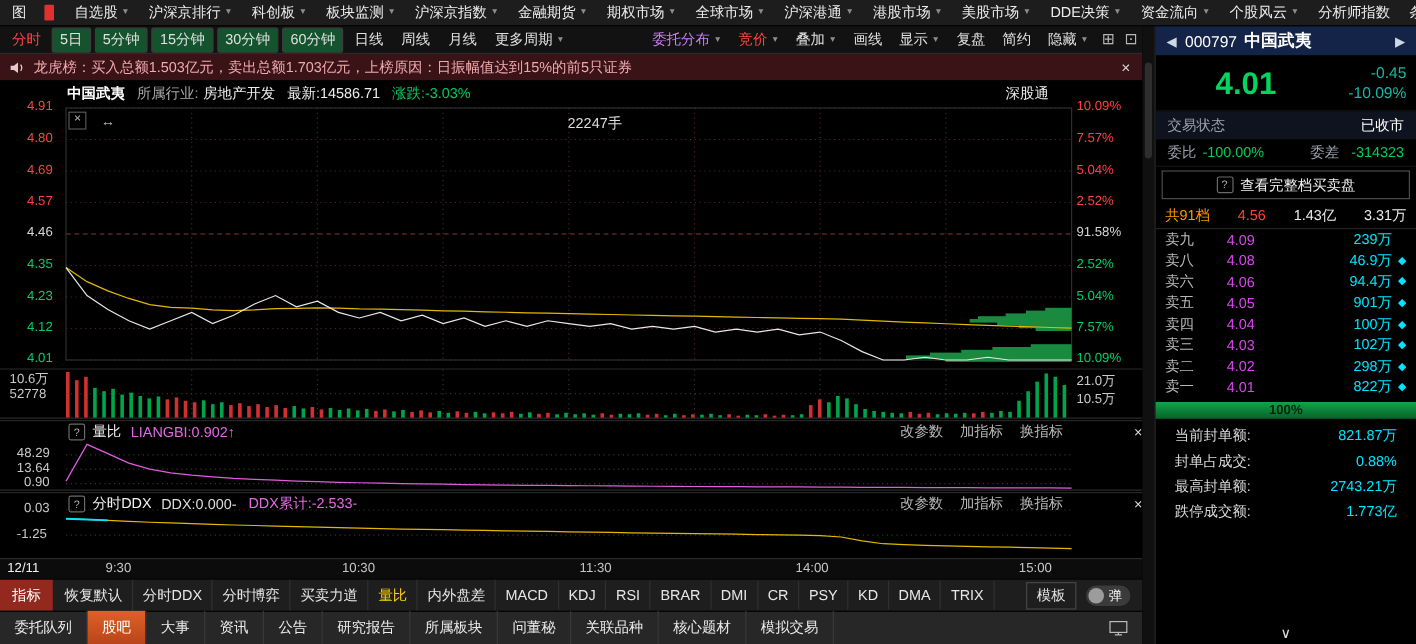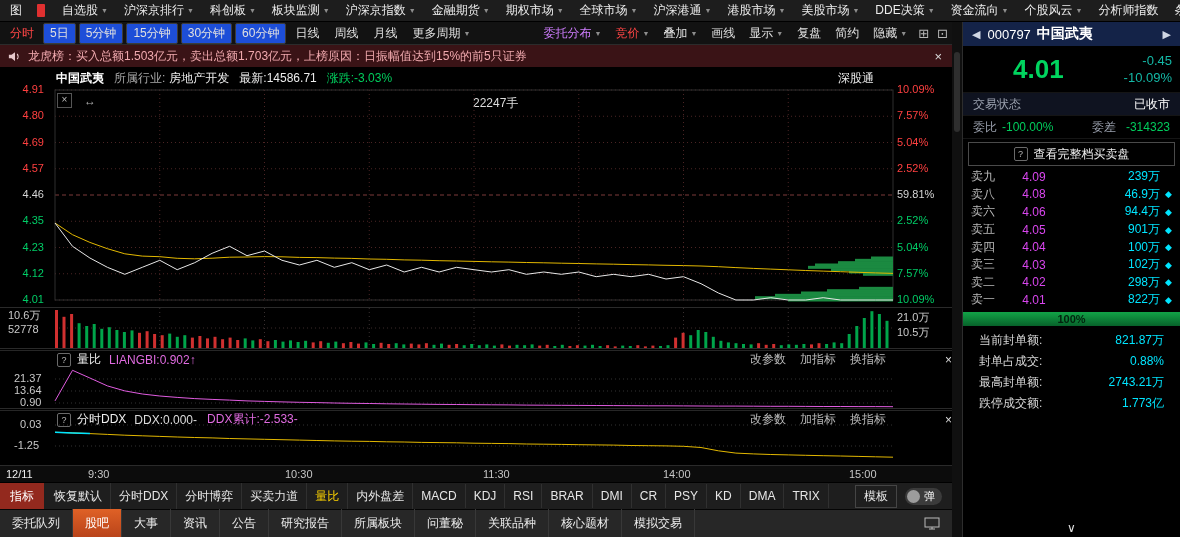--- a/index.html
+++ b/index.html
@@ -12,21 +12,21 @@
   #top-menu .menu-item{display:inline-flex;align-items:center;padding:0 8px;color:#ececec;white-space:nowrap;cursor:default;}
   #top-menu .menu-item:first-of-type{margin-right:24px;}
   .arr{font-size:7px;color:#8d8d8d;margin-left:3px;}
   #hot-icon{position:absolute;left:37px;top:4px;width:8px;height:13px;background:#e03030;border-radius:1px;}
 
   
   #toolbar{position:absolute;left:0;top:22px;width:952px;height:23px;background:#121212;
            border-bottom:1px solid #2b2b2b;display:flex;align-items:center;padding-left:4px;box-sizing:border-box;}
   .pbtn{display:inline-flex;align-items:center;padding:1px 6px;margin-right:3px;color:#e0e0e0;white-space:nowrap;}
   .pbtn.active-red{color:#ff4545;}
-  .pbtn.boxed{border:1px solid #3c3c3c;background:#1d4ed8;border-radius:2px;}
+  .pbtn.boxed{border:1px solid #3c3c3c;background:#14532d;border-radius:2px;}
   #toolbar .tools{margin-left:auto;display:flex;align-items:center;}
   .tool{display:inline-flex;align-items:center;padding:0 7px;color:#e0e0e0;white-space:nowrap;}
   .tool.purple{color:#cf7dff;justify-content:flex-end;}
   .tool.red{color:#ff4545;}
   .tb-icon{color:#b5b5b5;font-size:13px;margin:0 4px;}
 
   
   #notif{position:absolute;left:0;top:45px;width:952px;height:22px;background:#3a1316;display:flex;
          align-items:center;color:#f0a9ae;box-sizing:border-box;}
   #notif svg{margin:0 6px 0 8px;}
@@ -527,21 +527,21 @@
         <span class="down">4.23</span>
         <span class="down">4.12</span>
         <span class="down">4.01</span>
       </div>
     <div class="yaxis yaxis-right">
 
     <span class="up">10.09%</span>
         <span class="up">7.57%</span>
         <span class="up">5.04%</span>
         <span class="up">2.52%</span>
-        <span class="flat">59.81%</span>
+        <span class="flat">91.58%</span>
         <span class="down">2.52%</span>
         <span class="down">5.04%</span>
         <span class="down">7.57%</span>
         <span class="down">10.09%</span>
       </div>
 
     <div class="vol-label" style="left:8px;top:241px;">10.6万</div>
     <div class="vol-label" style="left:8px;top:256px;">52778</div>
     <div class="vol-label" style="left:897px;top:243px;">21.0万</div>
     <div class="vol-label" style="left:897px;top:258px;">10.5万</div>
@@ -551,21 +551,21 @@
       <span class="ph-title">量比</span>
       <span class="ph-val">LIANGBI:0.902↑</span>
       <span class="ph-btns">
 
       <span>改参数</span>
           <span>加指标</span>
           <span>换指标</span>
         </span>
       <span class="ph-close">×</span>
     </div>
-    <div class="vol-label" style="left:14px;top:305px;">21.37</div>
+    <div class="vol-label" style="left:14px;top:305px;">48.29</div>
     <div class="vol-label" style="left:14px;top:317px;">13.64</div>
     <div class="vol-label" style="left:20px;top:329px;">0.90</div>
 
     <div class="pane-header" style="top:343px;">
       <span class="help-icon">?</span>
       <span class="ph-title">分时DDX</span>
       <span class="ph-plain">DDX:0.000-</span>
       <span class="ph-val">DDX累计:-2.533-</span>
       <span class="ph-btns">
 
@@ -666,20 +666,26 @@
     <div class="weibi-row">
       <span class="lab">委比</span>
       <span class="grn-val">-100.00%</span>
       <span class="lab g2">委差</span>
       <span class="grn-val" style="margin-left:5px;">-314323</span>
     </div>
     <div class="ob-btn">
       <span class="help-icon">?</span>
       <span>查看完整档买卖盘</span>
     </div>
+    <div class="summary-row">
+      <span class="sum-total">共91档</span>
+      <span class="sum-avg">4.56</span>
+      <span class="sum-w">1.43亿</span>
+      <span class="sum-w">3.31万</span>
+    </div>
     <div>
 
         <div class="sl-row">
           <span class="sl-label">卖九</span>
           <span class="sl-price">4.09</span>
           <span class="sl-vol">239万</span>
           <span class="sl-d"></span>
         </div>
 
         <div class="sl-row">

